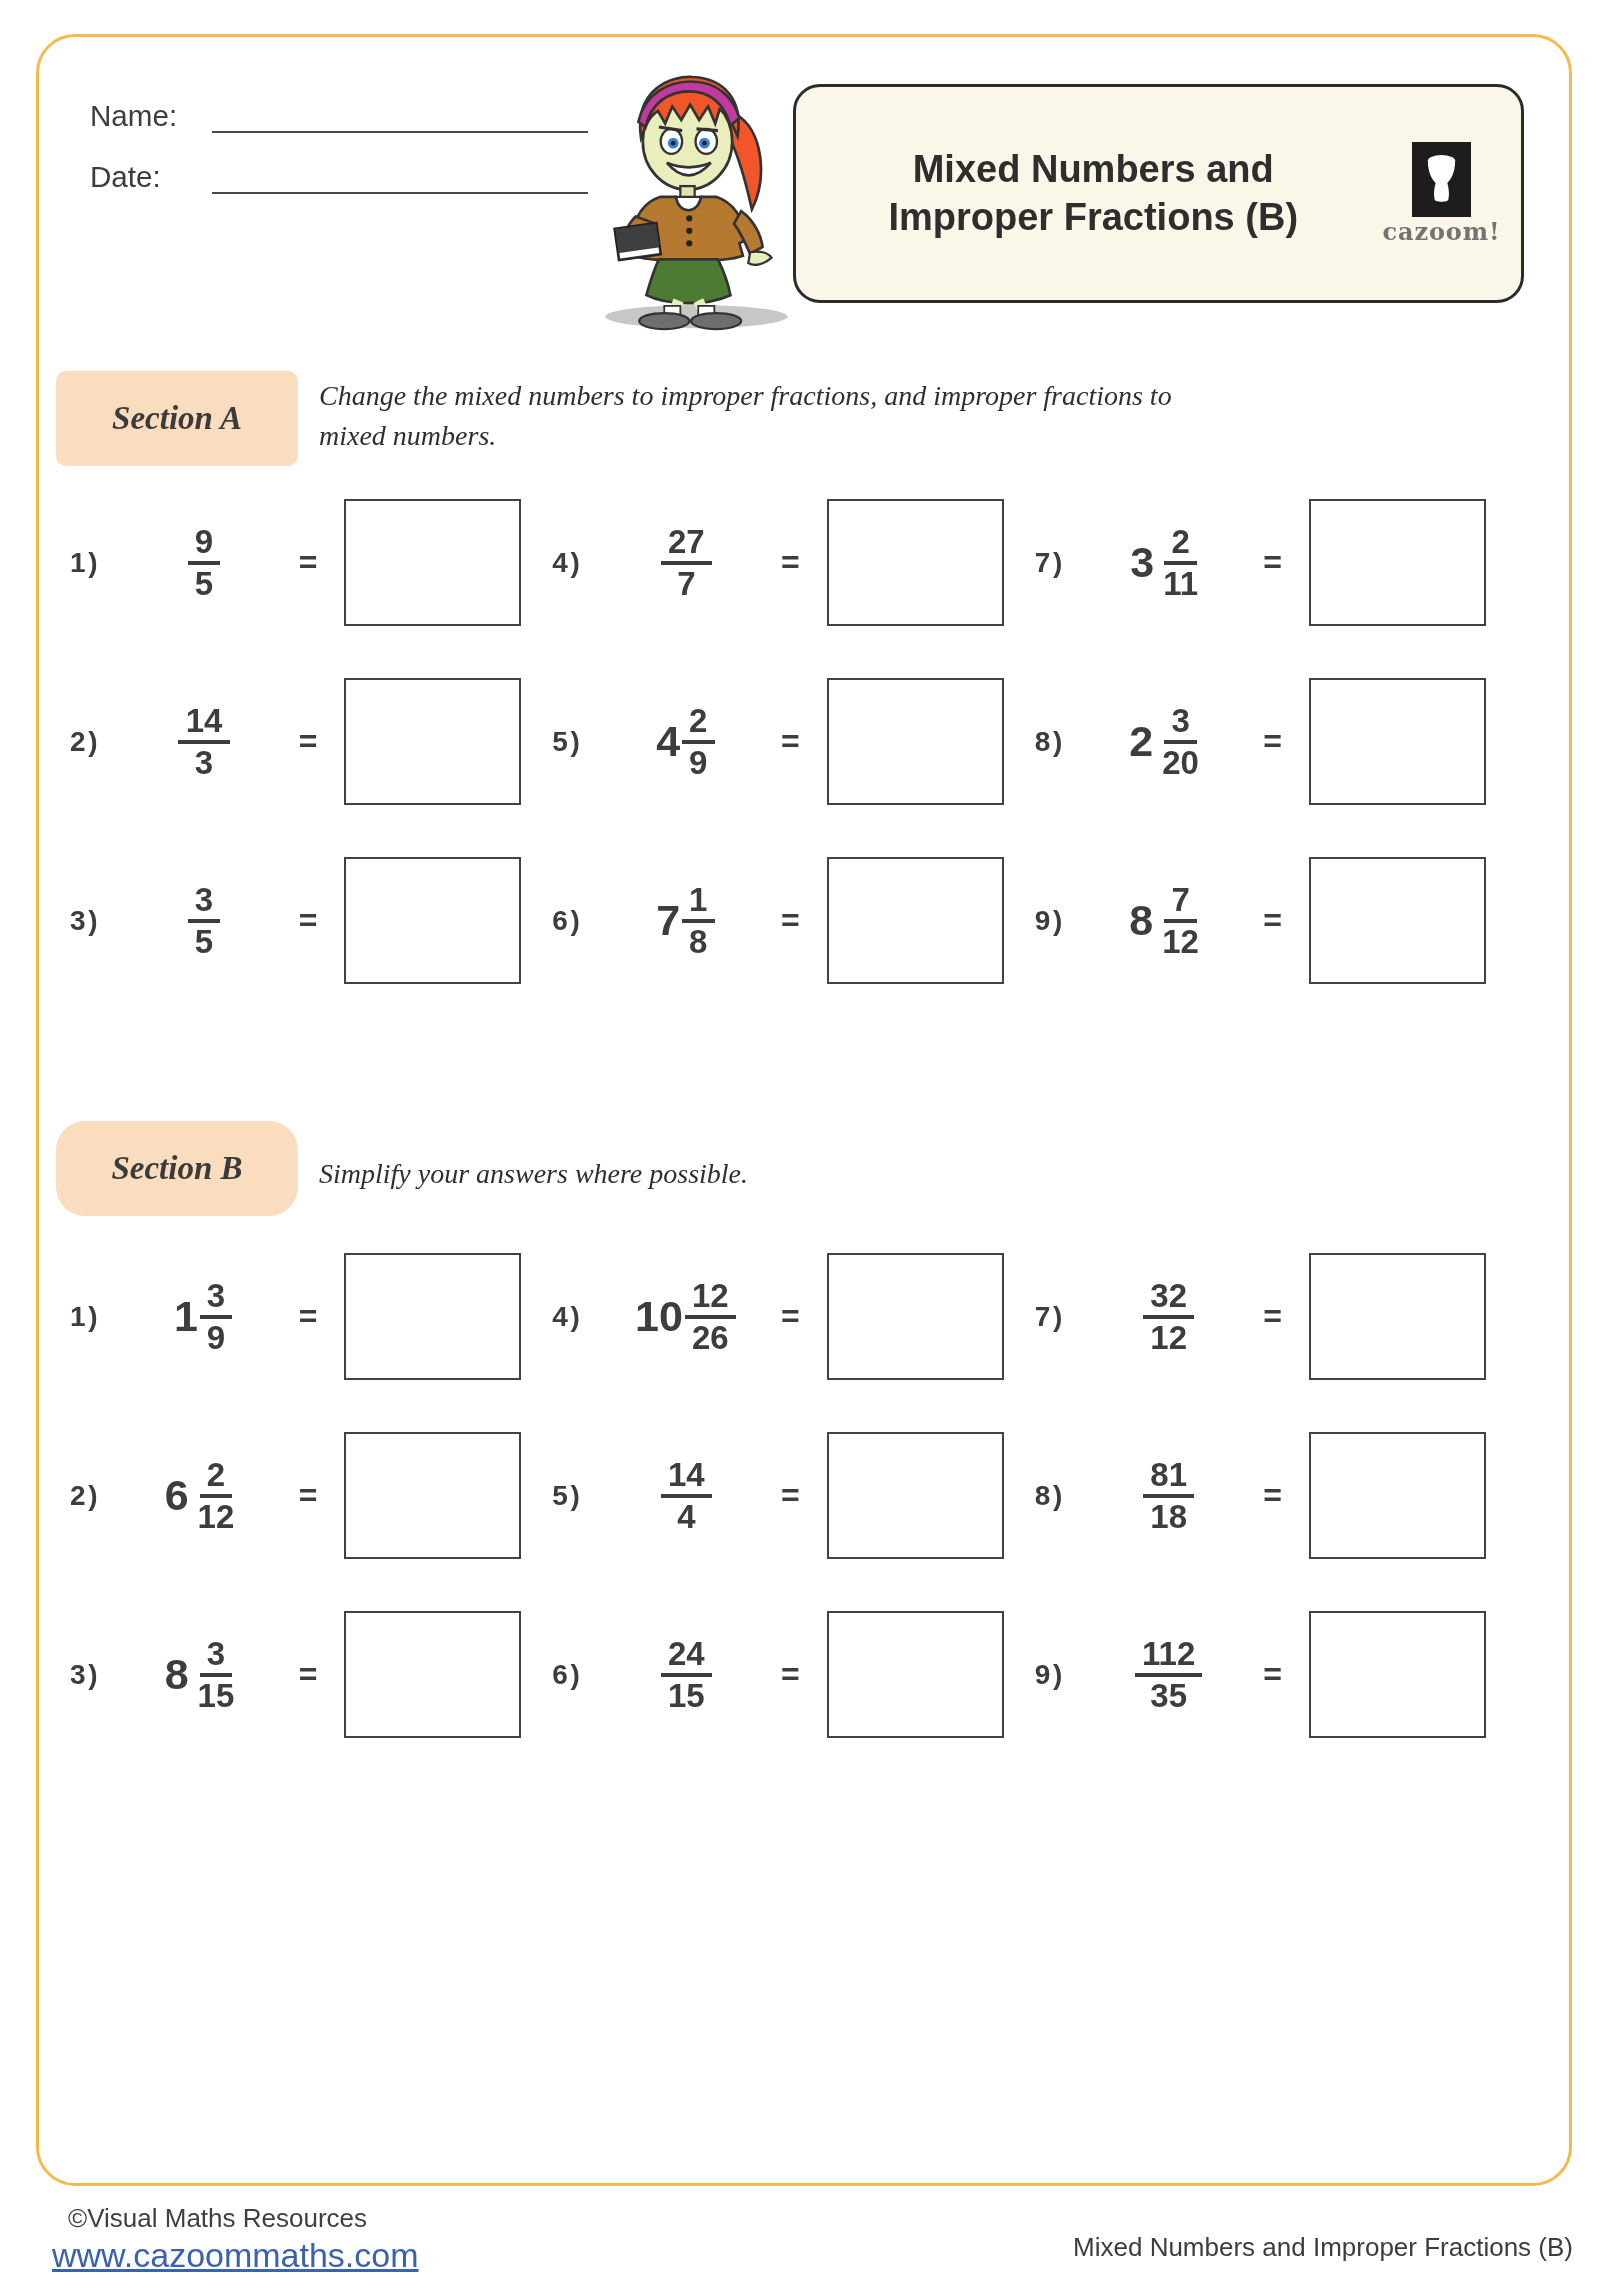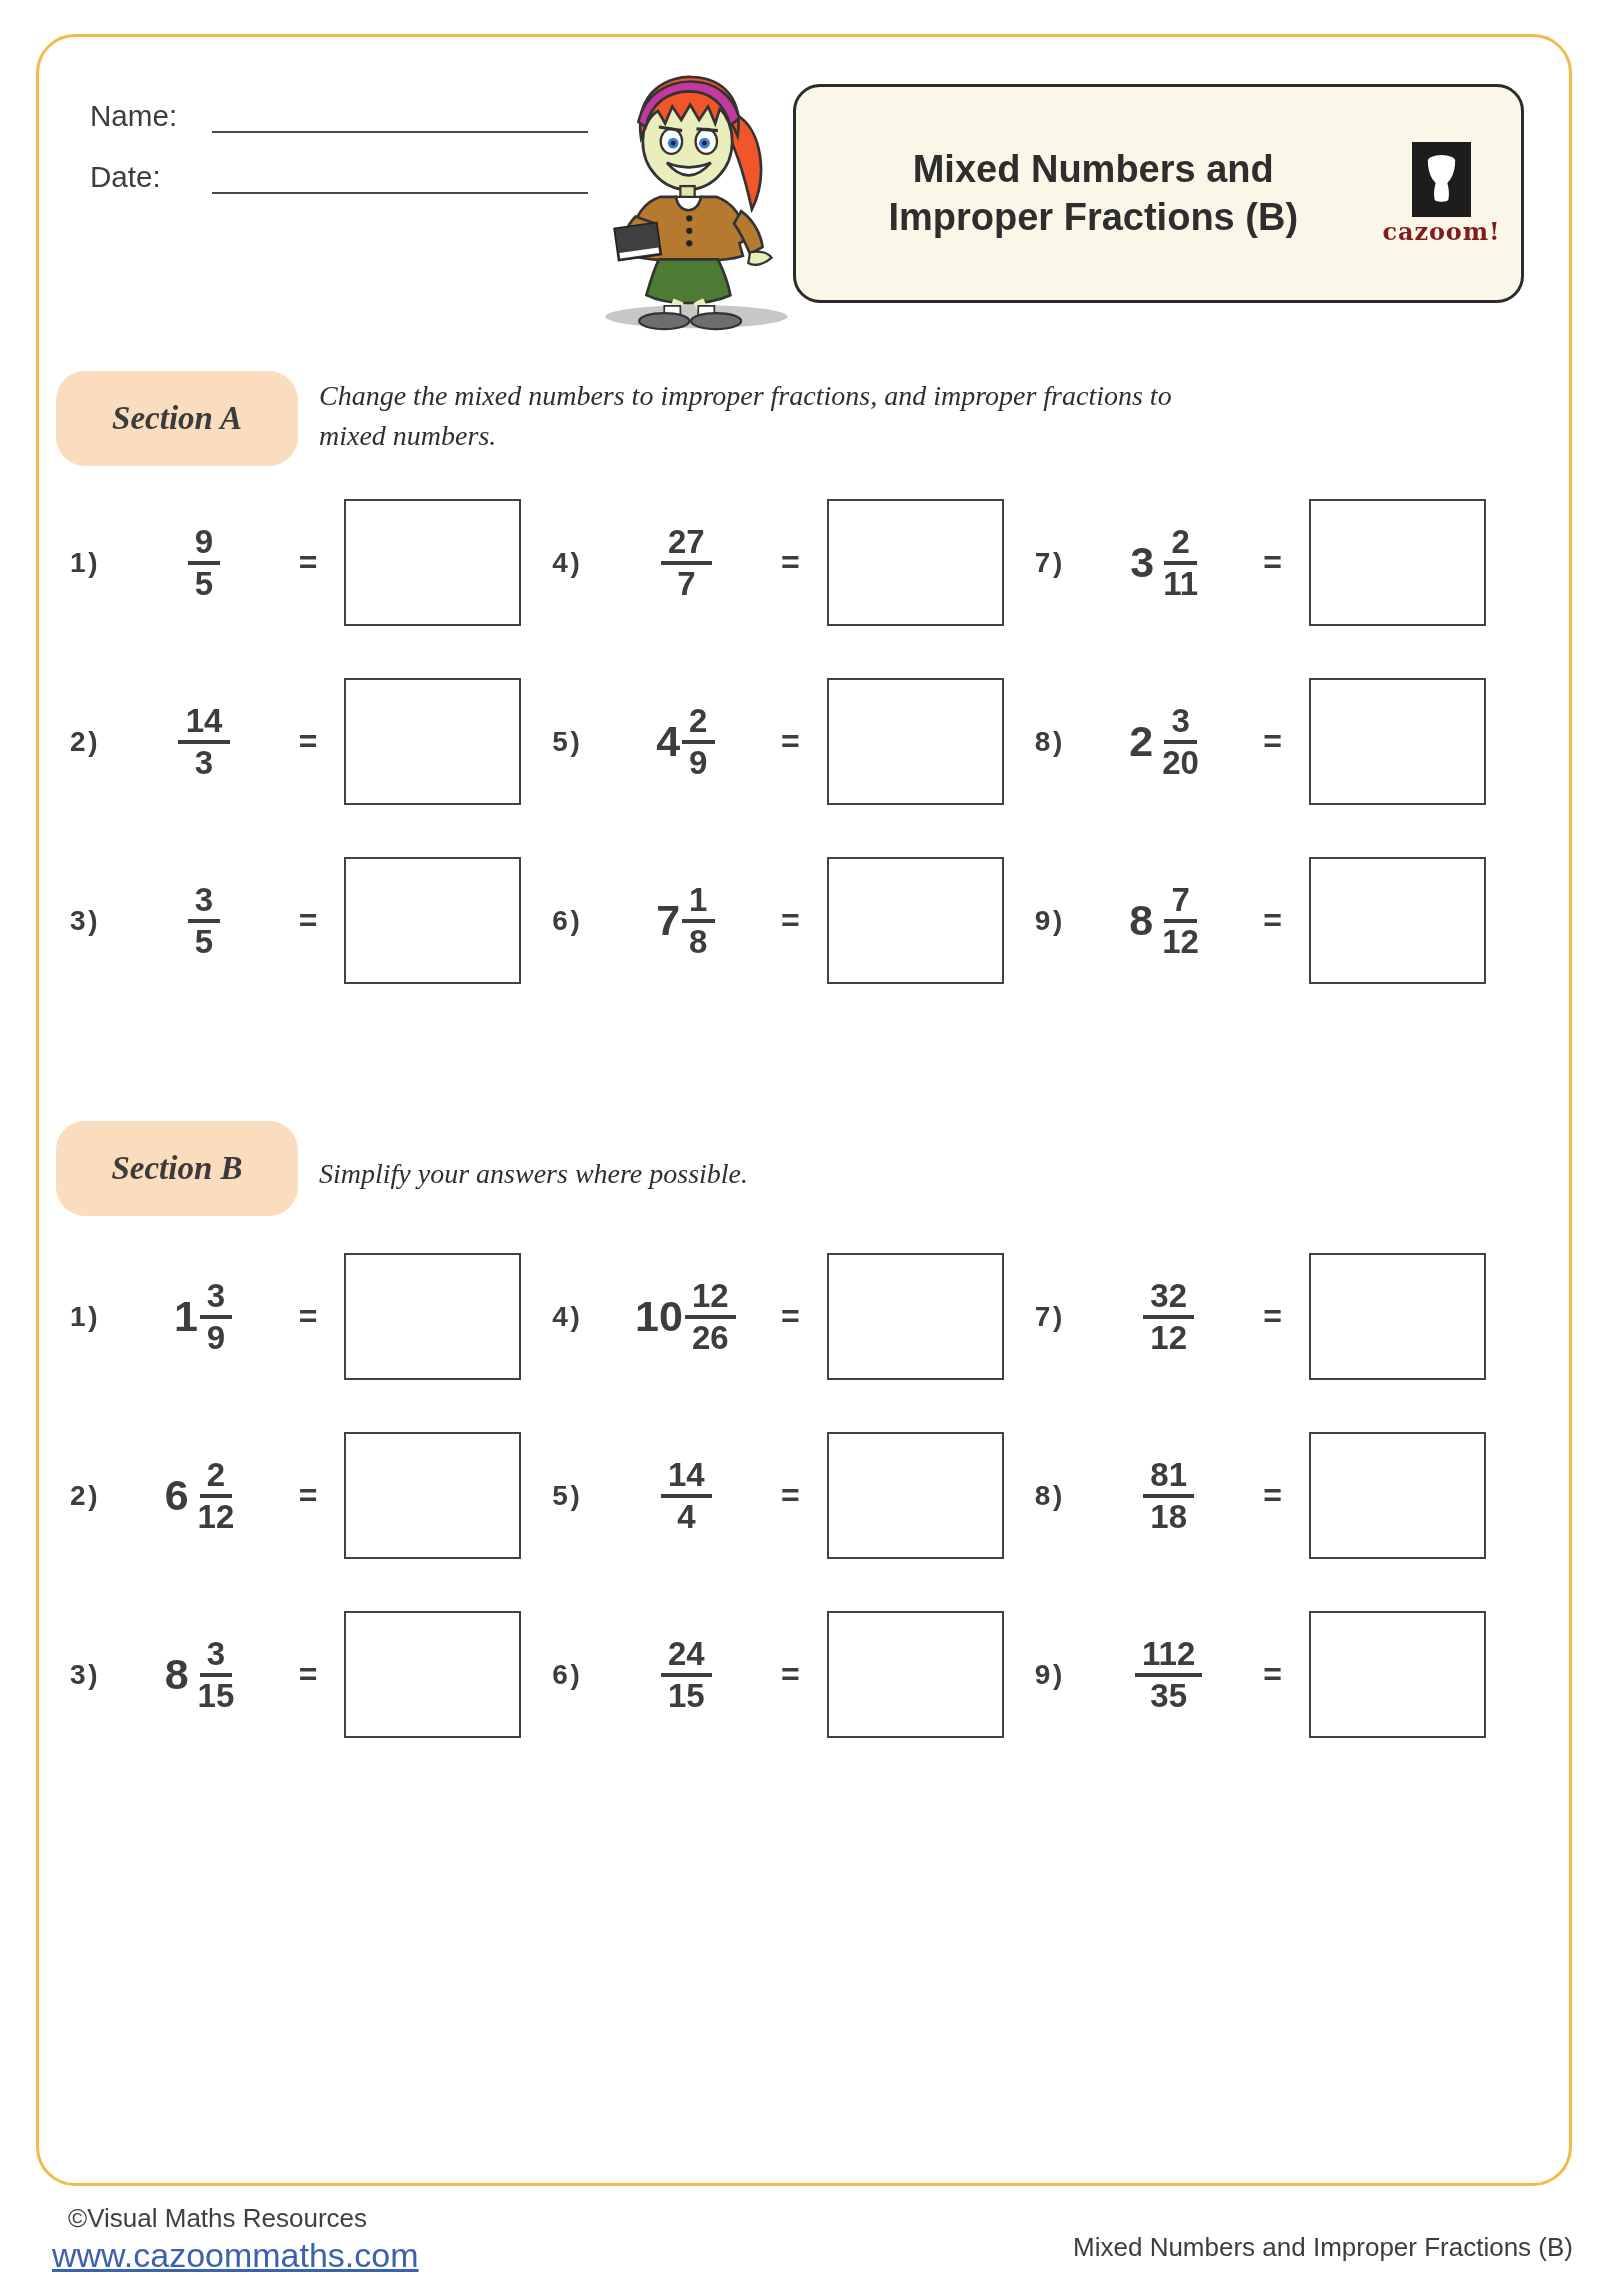--- a/index.html
+++ b/index.html
@@ -18,21 +18,21 @@
   .field-line{display:inline-block;width:376px;height:34px;border-bottom:2.7px solid#4a4a4a;}
   
   .title-box{
     position:absolute;left:793px;top:84px;width:731px;height:219px;
     background:#FAF6E8;border:3.6px solid #2b2b2b;border-radius:27px;
     display:flex;align-items:center;box-sizing:border-box;
   }
   .title-text{flex:1;text-align:center;font-size:38px;font-weight:bold;color:#2e2e2e;line-height:1.25;padding-left:16px;}
   .logo{width:134px;display:flex;flex-direction:column;align-items:center;margin-right:12.5px;}
   .logo-square{width:59px;height:75px;background:#1d1d1d;display:flex;align-items:center;justify-content:center;}
-  .logo-word{font-family:"DejaVu Serif",serif;font-weight:bold;font-size:24px;color:#7f1d1d;margin-top:0;letter-spacing:0.9px;}
+  .logo-word{font-family:"DejaVu Serif",serif;font-weight:bold;font-size:24px;color:#737373;margin-top:0;letter-spacing:0.9px;}
   
   .tab{
     position:absolute;left:56px;width:242px;height:95px;background:#FADDBE;border-radius:29px;
     display:flex;align-items:center;justify-content:center;
     font-family:"Liberation Serif",serif;font-style:italic;font-weight:bold;font-size:33px;color:#3b3b3b;
   }
   .instr{
     position:absolute;left:319px;width:922px;
     font-family:"Liberation Serif",serif;font-style:italic;font-size:28px;color:#2f2f2f;line-height:1.42;
   }
@@ -116,21 +116,21 @@
     <div class="logo-square">
       <svg width="39" height="56" viewBox="0 0 40 54">
         <ellipse cx="20" cy="8" rx="14" ry="5.5" fill="#fff"></ellipse>
         <path d="M6 8 C6 20 10 27 14 31 C12 38 12 44 13 48 C13 51 27 51 27 48 C28 44 28 38 26 31 C30 27 34 20 34 8 C34 13 6 13 6 8 Z" fill="#fff"></path>
       </svg>
     </div>
     <div class="logo-word">cazoom!</div>
   </div>
 </div>
 
-<div class="tab" style="top:371px;">
+<div class="tab" style="top:371px;border-radius:10px;">
   <span>Section A</span>
 </div>
 <div class="instr" style="top:376px;">Change the mixed numbers to improper fractions, and improper fractions to mixed numbers.</div>
 
 <div class="grid" style="top:498px;">
   <div class="cell">
       <span class="pnum">1)</span>
       <span class="expr">
         <span class="frac">
           <span class="num">9</span>

